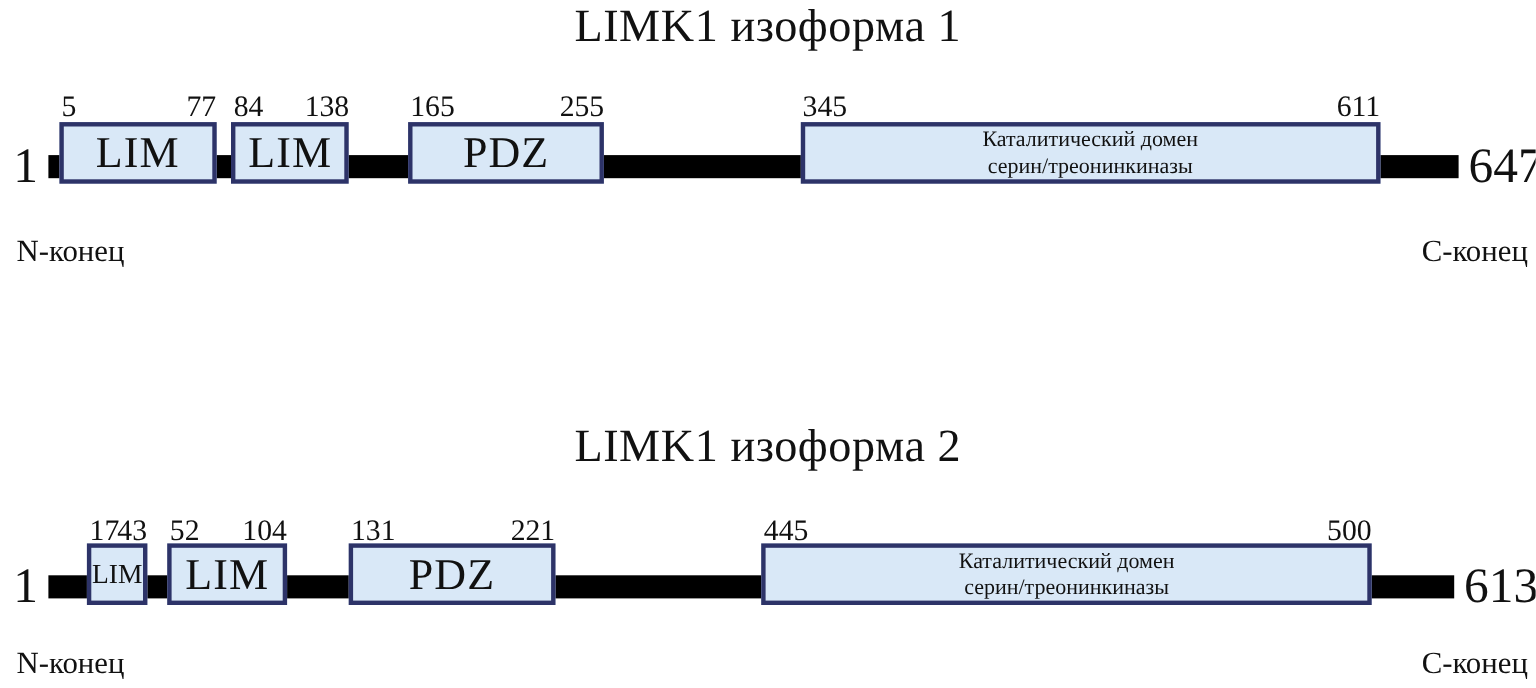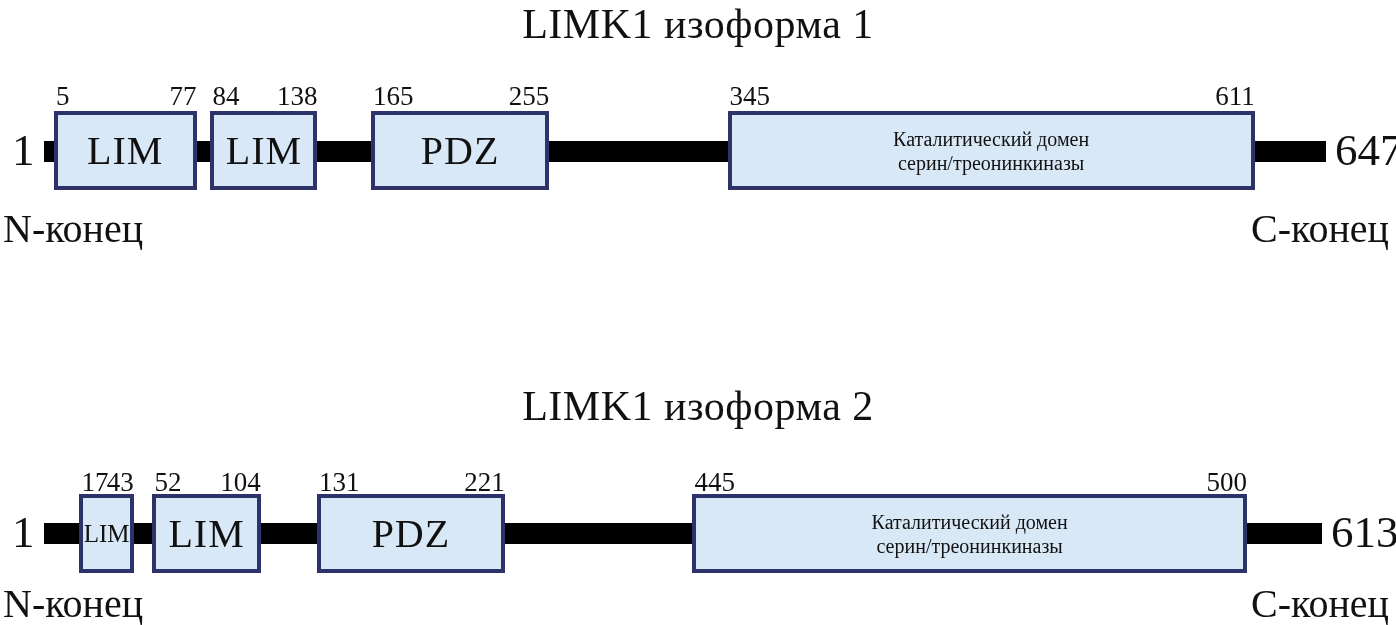--- a/index.html
+++ b/index.html
@@ -25,34 +25,35 @@
     font-size: 45px; line-height: 45px;
     white-space: nowrap;
   }
   .num {
     position: absolute;
     font-size: 27px; line-height: 26px;
     white-space: nowrap;
   }
   .dbox {
     position: absolute;
-    height: 79px;
+    height: 56px;
     box-sizing: border-box;
     border: 4px solid var(--dborder, #2d3368);
     background: var(--dfill, #d9e8f7);
     display: flex; align-items: center; justify-content: center;
     text-align: center;
   }
   .dlabel { font-size: 40px; line-height: 1; letter-spacing: 1px; }
   .dlabel.small { font-size: 25px; letter-spacing: 0; }
   .dlabel.multi { font-size: 20px; line-height: 1.2; letter-spacing: 0; font-family: Liberation Serif, serif; }
   .term {
     position: absolute;
-    font-size: 40px; line-height: 34px;
+    font-size: 28px; line-height: 34px;
     white-space: nowrap;
+    margin-left: 12px;
   }
   .term.left { left: 3px; }
   .term.right { right: 7px; }
 </style>
 </head>
 <body>
 
 <div class="figure">
 
   <section class="isoform" style="height: 378px;">

